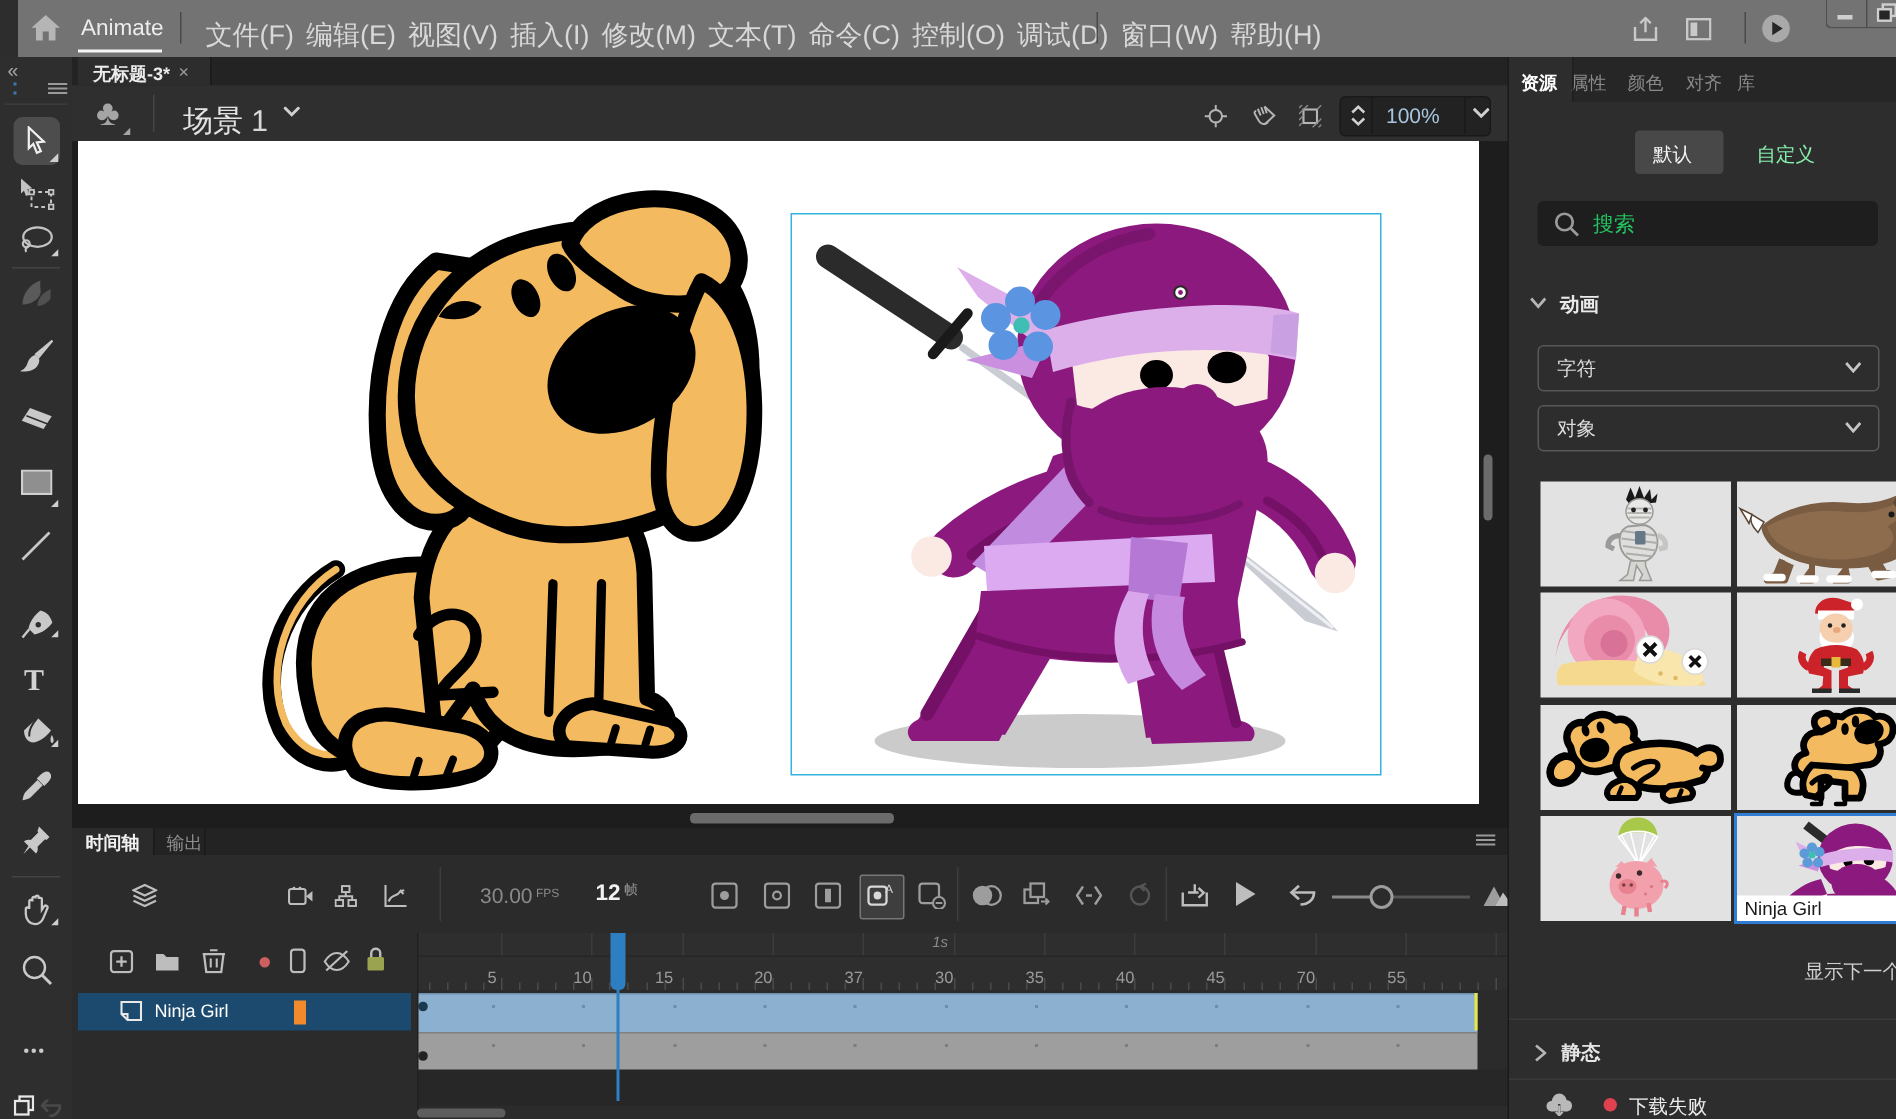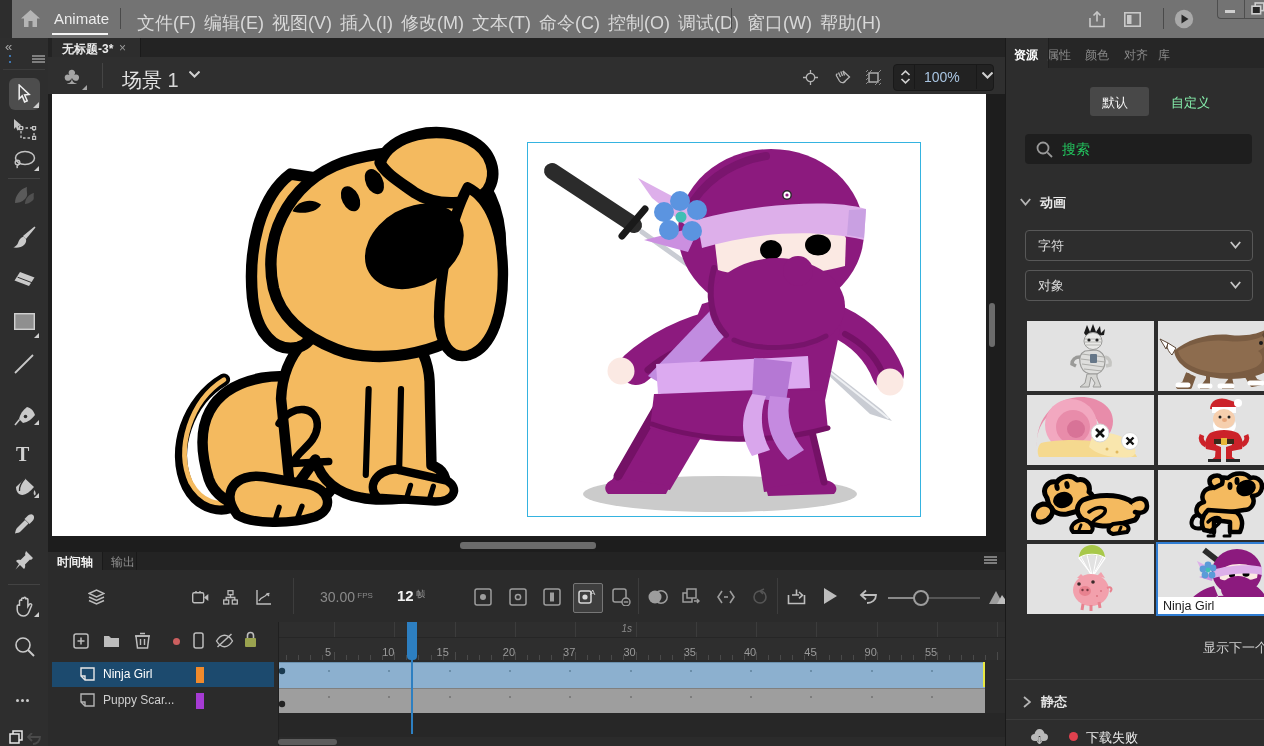--- a/index.html
+++ b/index.html
@@ -552,42 +552,34 @@
         <div class="abs" style="left:719.3px;top:30px;width:1px;height:8px;background:#4a4a4a;"></div>
         <div class="abs" style="left:38.0px;top:24px;width:24px;text-align:center;font-size:11px;color:#9a9a9a;">5</div>
         <div class="abs" style="left:98.3px;top:24px;width:24px;text-align:center;font-size:11px;color:#9a9a9a;">10</div>
         <div class="abs" style="left:158.6px;top:24px;width:24px;text-align:left;font-size:11px;color:#9a9a9a;">15</div>
         <div class="abs" style="left:218.9px;top:24px;width:24px;text-align:center;font-size:11px;color:#9a9a9a;">20</div>
         <div class="abs" style="left:279.2px;top:24px;width:24px;text-align:center;font-size:11px;color:#9a9a9a;">37</div>
         <div class="abs" style="left:339.5px;top:24px;width:24px;text-align:center;font-size:11px;color:#9a9a9a;">30</div>
         <div class="abs" style="left:399.8px;top:24px;width:24px;text-align:center;font-size:11px;color:#9a9a9a;">35</div>
         <div class="abs" style="left:460.1px;top:24px;width:24px;text-align:center;font-size:11px;color:#9a9a9a;">40</div>
         <div class="abs" style="left:520.4px;top:24px;width:24px;text-align:center;font-size:11px;color:#9a9a9a;">45</div>
-        <div class="abs" style="left:580.7px;top:24px;width:24px;text-align:center;font-size:11px;color:#9a9a9a;">90</div>
+        <div class="abs" style="left:580.7px;top:24px;width:24px;text-align:center;font-size:11px;color:#9a9a9a;">70</div>
         <div class="abs" style="left:641.0px;top:24px;width:24px;text-align:center;font-size:11px;color:#9a9a9a;">55</div>
         <div class="abs" style="left:343.5px;top:1px;font-size:10px;font-style:italic;color:#8a8a8a;">1s</div>
         <div class="abs" style="left:0;top:15px;width:728px;height:1px;background:#262626;"></div>
       </div>
   </div>
 
   <div class="abs" style="left:4px;top:110px;width:222px;height:25px;background:#1c4a6e;">
     <svg class="abs" style="left:28px;top:5px;" width="15" height="14" viewBox="0 0 15 14">
         <path d="M1 1 L14 1 L14 13 L5 13 L1 9 Z" fill="none" stroke="#e8e8e8" stroke-width="1.4"></path>
         <path d="M1 9 L5 9 L5 13" fill="none" stroke="#e8e8e8" stroke-width="1.4"></path>
       </svg>
     <div class="abs" style="left:51px;top:5px;font-size:12px;color:#ffffff;">Ninja Girl</div>
     <div class="abs" style="left:144px;top:5px;width:8px;height:16px;background:#f08a2c;"></div>
-  </div>
-  <div class="abs" style="left:4px;top:136px;width:222px;height:25px;">
-    <svg class="abs" style="left:28px;top:5px;" width="15" height="14" viewBox="0 0 15 14">
-        <path d="M1 1 L14 1 L14 13 L5 13 L1 9 Z" fill="none" stroke="#b5b5b5" stroke-width="1.4"></path>
-        <path d="M1 9 L5 9 L5 13" fill="none" stroke="#b5b5b5" stroke-width="1.4"></path>
-      </svg>
-    <div class="abs" style="left:51px;top:5px;font-size:12px;color:#cfcfcf;">Puppy Scar...</div>
-    <div class="abs" style="left:144px;top:5px;width:8px;height:16px;background:#a63bd4;"></div>
   </div>
 
   <div class="abs" id="row1" style="left:230px;top:110px;width:707px;height:25px;background:#8cb0cf;border-top:1px solid #6b90ad;overflow:hidden;">
       <div class="abs" style="left:50.0px;top:7px;width:2px;height:2px;background:#6b8ea9;"></div>
       <div class="abs" style="left:110.3px;top:7px;width:2px;height:2px;background:#6b8ea9;"></div>
       <div class="abs" style="left:170.6px;top:7px;width:2px;height:2px;background:#6b8ea9;"></div>
       <div class="abs" style="left:230.9px;top:7px;width:2px;height:2px;background:#6b8ea9;"></div>
       <div class="abs" style="left:291.2px;top:7px;width:2px;height:2px;background:#6b8ea9;"></div>
       <div class="abs" style="left:351.5px;top:7px;width:2px;height:2px;background:#6b8ea9;"></div>
       <div class="abs" style="left:411.8px;top:7px;width:2px;height:2px;background:#6b8ea9;"></div>

